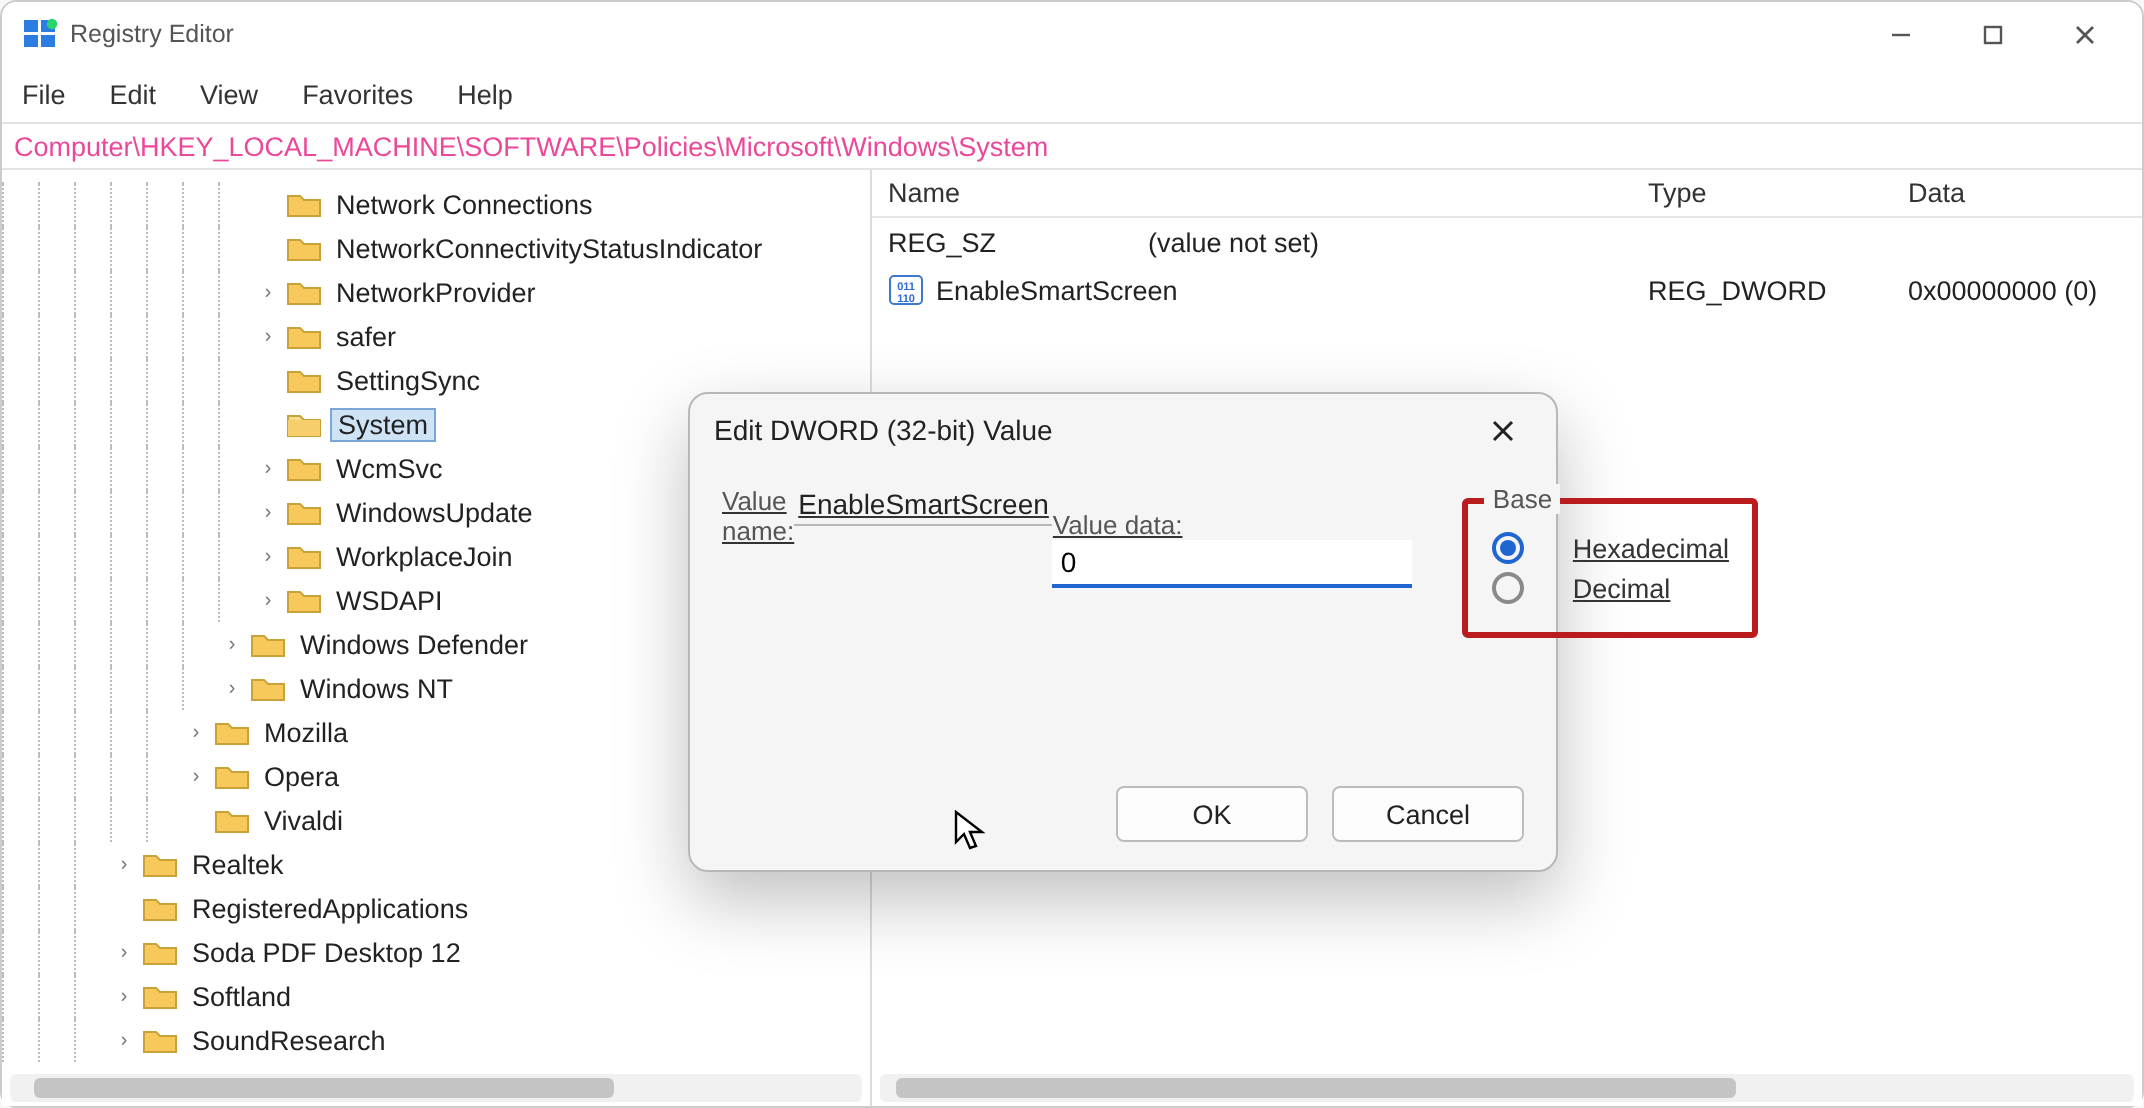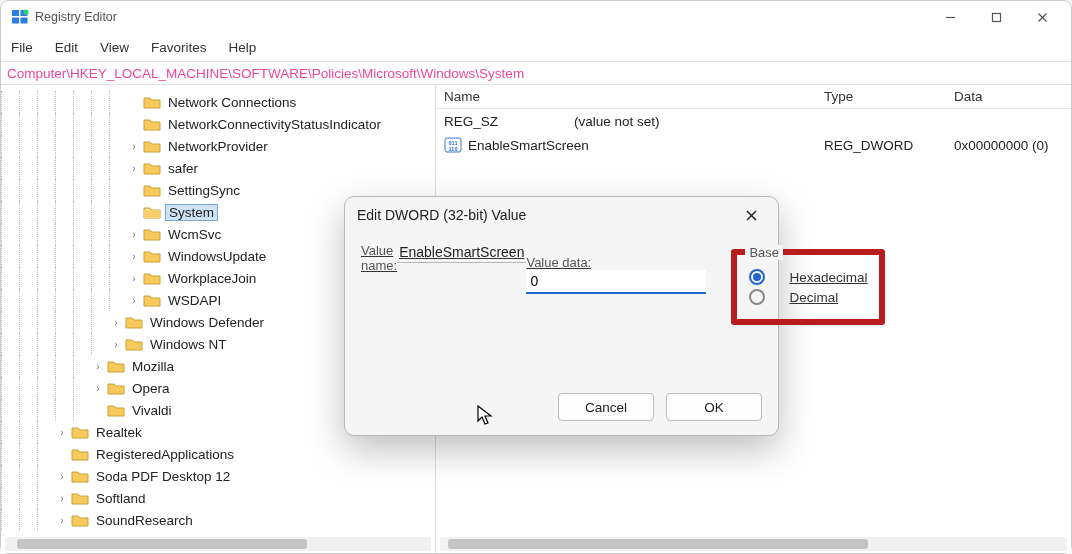--- a/index.html
+++ b/index.html
@@ -50,21 +50,21 @@
   .dialog { position:absolute; left:343px; top:195px; width:435px; height:240px; background:#f5f5f5; border:1px solid #b8b8b8; border-radius:10px; box-shadow:0 14px 36px rgba(0,0,0,0.25); display:flex; flex-direction:column; }
   .dlg-title { height:36px; display:flex; align-items:center; padding:0 12px; font-size:14px; color:#222; }
   .dlg-title .spacer { flex:1; }
   .dlg-close { width:30px; height:28px; display:flex; align-items:center; justify-content:center; border-radius:4px; }
   .dlg-body { padding:4px 16px 0 16px; font-size:13px; color:#333; display:flex; flex-direction:row;text-decoration:underline; }
   .field-label { margin-top:6px; font-size:13px; color:#555; }
   .ro-field { margin-top:4px; height:22px; border-bottom:1px solid #b7b7b7; font-size:14px; color:#222; padding:0 2px; display:flex; align-items:center; }
   .dlg-row2 { display:flex; gap:20px; margin-top:12px; }
   .left-col { flex:0 0 185px; }
   .edit-input { width:180px; height:24px; border:none; border-bottom:2px solid #1f66d0; background:#fff; font-size:14px; padding:2px 4px; outline:none; }
-  .base-group { flex:1; border:6px solid #b91c1c; border-radius:3px; padding:10px 12px 10px 12px; position:relative; }
+  .base-group { flex:1; border:3px solid #b91c1c; border-radius:3px; padding:10px 12px 10px 12px; position:relative; }
   .base-legend { position:absolute; top:-10px; left:8px; background:#f5f5f5; padding:0 4px; font-size:13px; color:#555; }
   .radio-row { display:flex; align-items:center; gap:24px; font-size:13.5px; margin:4px 0; }
   .radio-dot { width:16px; height:16px; border:2px solid #8a8a8a; border-radius:50%; display:inline-flex; align-items:center; justify-content:center; }
   .radio-dot.checked { border-color:#1f66d0; }
   .radio-dot.checked::after { content:""; width:8px; height:8px; background:#1f66d0; border-radius:50%; }
   .dlg-buttons { display:flex; justify-content:flex-end; gap:12px; padding:14px 16px 14px 0; margin-top:auto; }
   .btn { min-width:96px; height:28px; border:1px solid #bcbcbc; background:#fdfdfd; border-radius:4px; font-size:13.5px; color:#222; display:flex; align-items:center; justify-content:center; }
 
   
   .cursor { position:absolute; left:476px; top:404px; width:16px; height:22px; pointer-events:none; }
@@ -484,24 +484,24 @@
           </div>
           <div class="radio-row">
             <span class="radio-dot"></span>
             <span>Decimal</span>
           </div>
         </div>
       </div>
     </div>
     <div class="dlg-buttons">
       <div class="btn">
+          <span>OK</span>
+        </div>
+      <div class="btn">
           <span>Cancel</span>
-        </div>
-      <div class="btn">
-          <span>OK</span>
         </div>
     </div>
   </div>
 
   <span class="cursor">
     <svg viewBox="0 0 16 22">
         <path d="M1 1 L1 16 L5 12 L8 19 L11 18 L8 11 L14 11 Z" fill="#fff" stroke="#000" stroke-width="1.2"></path>
       </svg>
   </span>
 

